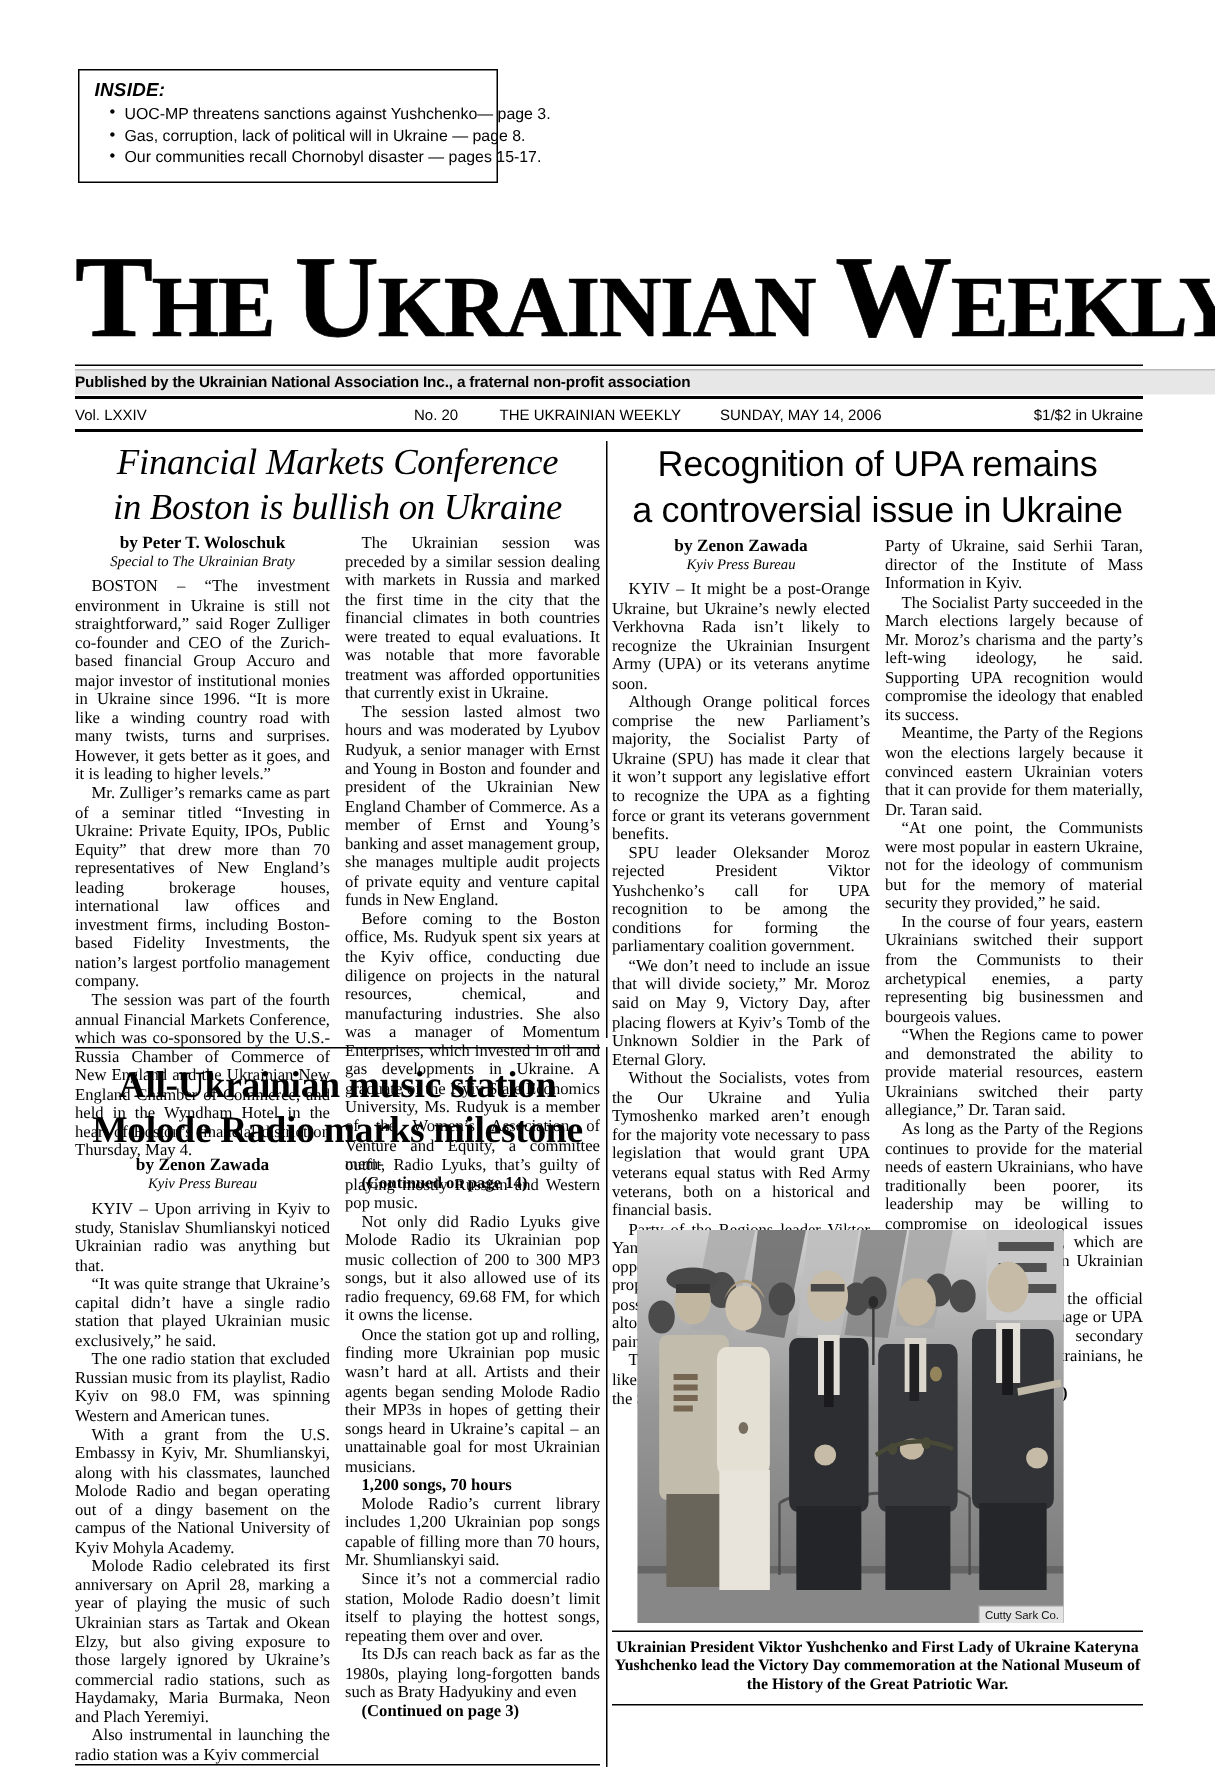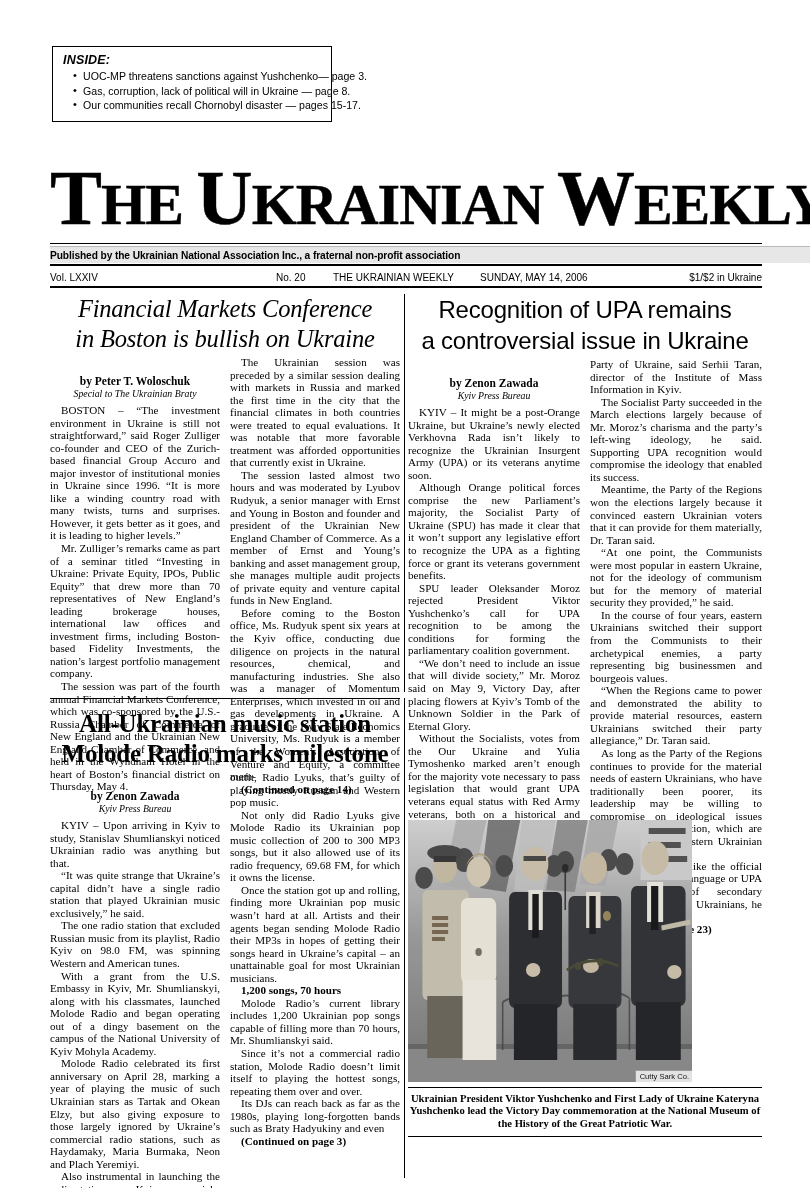--- a/index.html
+++ b/index.html
@@ -94,21 +94,21 @@
   }
   .hl-bold-serif {
     font-family:"Liberation Serif", serif;
     font-weight:bold; font-size:25px; line-height:30px;
     text-align:center; letter-spacing:-0.2px;
   }
 
   .byline {
     font-family:"Liberation Serif", serif;
     font-weight:bold; font-size:11.5px; text-align:center;
-    margin-top:19px;
+    margin-top:0;
   }
   .byline-sub {
     font-family:"Liberation Serif", serif;
     font-style:italic; font-size:9.8px; text-align:center;
     margin-top:1px; margin-bottom:5px;
   }
 
   .body-col p {
     font-family:"Liberation Serif", serif;
     font-size:11.1px; line-height:12.55px;
@@ -144,20 +144,21 @@
     padding-top:10px;
   }
   #radio-story .cols { display:flex; gap:10px; margin-top:2px; }
   #radio-story .body-col { width:170px; }
 
   
   #photo-block { position:absolute; left:358px; top:526px; width:354px; }
   .photo {
     width:284px; height:262px; position:relative; overflow:hidden;
     background:#8a8a8a;
+    margin-left:17px;
   }
   .photo svg { display:block; width:100%; height:100%; }
   .photo-credit {
     position:absolute; right:0; bottom:0;
     background:#e3e3e3; color:#111;
     font-family:"Liberation Sans", sans-serif; font-size:7.6px;
     padding:1px 3px 1px 4px; line-height:9px;
     border-left:1px solid #9a9a9a; border-top:1px solid #9a9a9a;
   }
   .caption-rule { width:354px; height:1px; background:#000; margin-top:5px; }

